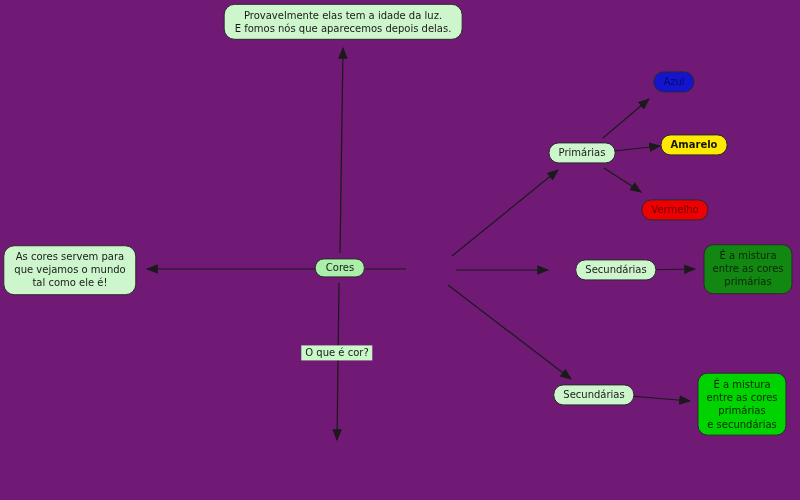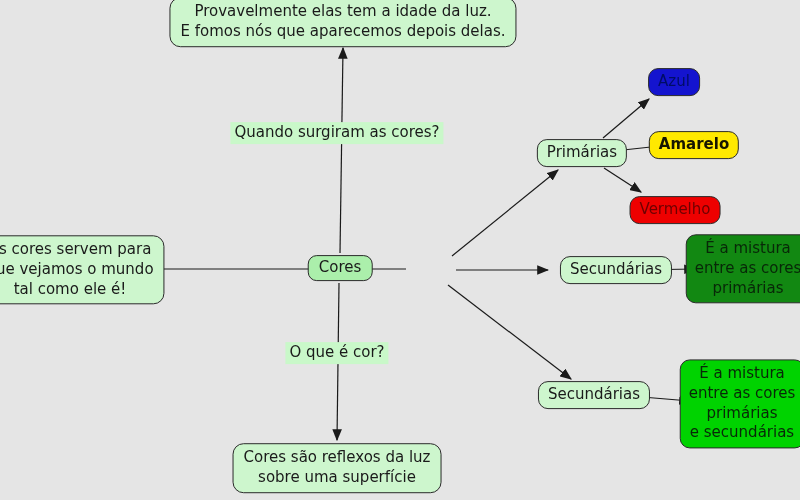--- a/index.html
+++ b/index.html
@@ -1,21 +1,21 @@
 <!DOCTYPE html>
 <html><head>
 <meta charset="utf-8">
 <style>
   html,body{margin:0;padding:0;background:#ffffff;}
   #canvas{
     position:relative;
     width:800px;height:500px;
-    background:#e5e5e5;
+    background:#701a75;
     font-family:"DejaVu Sans","Liberation Sans",sans-serif;
-    font-size:15px;
+    font-size:10px;
     color:#1a1a1a;
     overflow:hidden;
   }
   #edges{position:absolute;left:0;top:0;width:800px;height:500px;}
   .node,.linklabel{
     position:absolute;
     width:max-content;
     transform:translate(-50%,-50%);
     white-space:pre-line;
     text-align:center;
@@ -62,34 +62,31 @@
       <line x1="614" y1="151" x2="660" y2="146" marker-end="url(#arrow)"></line>
       <line x1="604" y1="168" x2="641" y2="192" marker-end="url(#arrow)"></line>
       <line x1="635" y1="270" x2="695" y2="269" marker-end="url(#arrow)"></line>
       <line x1="630" y1="396" x2="690" y2="401" marker-end="url(#arrow)"></line>
     </g>
   </svg>
 
   <div class="node statement" style="left:343px;top:22px">Provavelmente elas tem a idade da luz.
 E fomos nós que aparecemos depois delas.</div>
 
-  <div class="linklabel" style="left:337px;top:133px">Quando surgiram as cores?</div>
 
   <div class="node statement" style="left:70px;top:270px">As cores servem para
 que vejamos o mundo
 tal como ele é!</div>
 
 
   <div class="node center" style="left:340px;top:268px">Cores</div>
 
 
   <div class="linklabel" style="left:337px;top:353px">O que é cor?</div>
 
-  <div class="node statement" style="left:337px;top:468px">Cores são reflexos da luz
-sobre uma superfície</div>
 
   <div class="node" style="left:582px;top:153px">Primárias</div>
 
   <div class="node azul" style="left:674px;top:82px">Azul</div>
 
   <div class="node amarelo" style="left:694px;top:145px">Amarelo</div>
 
   <div class="node vermelho" style="left:675px;top:210px">Vermelho</div>
 
   <div class="node" style="left:616px;top:270px">Secundárias</div>

